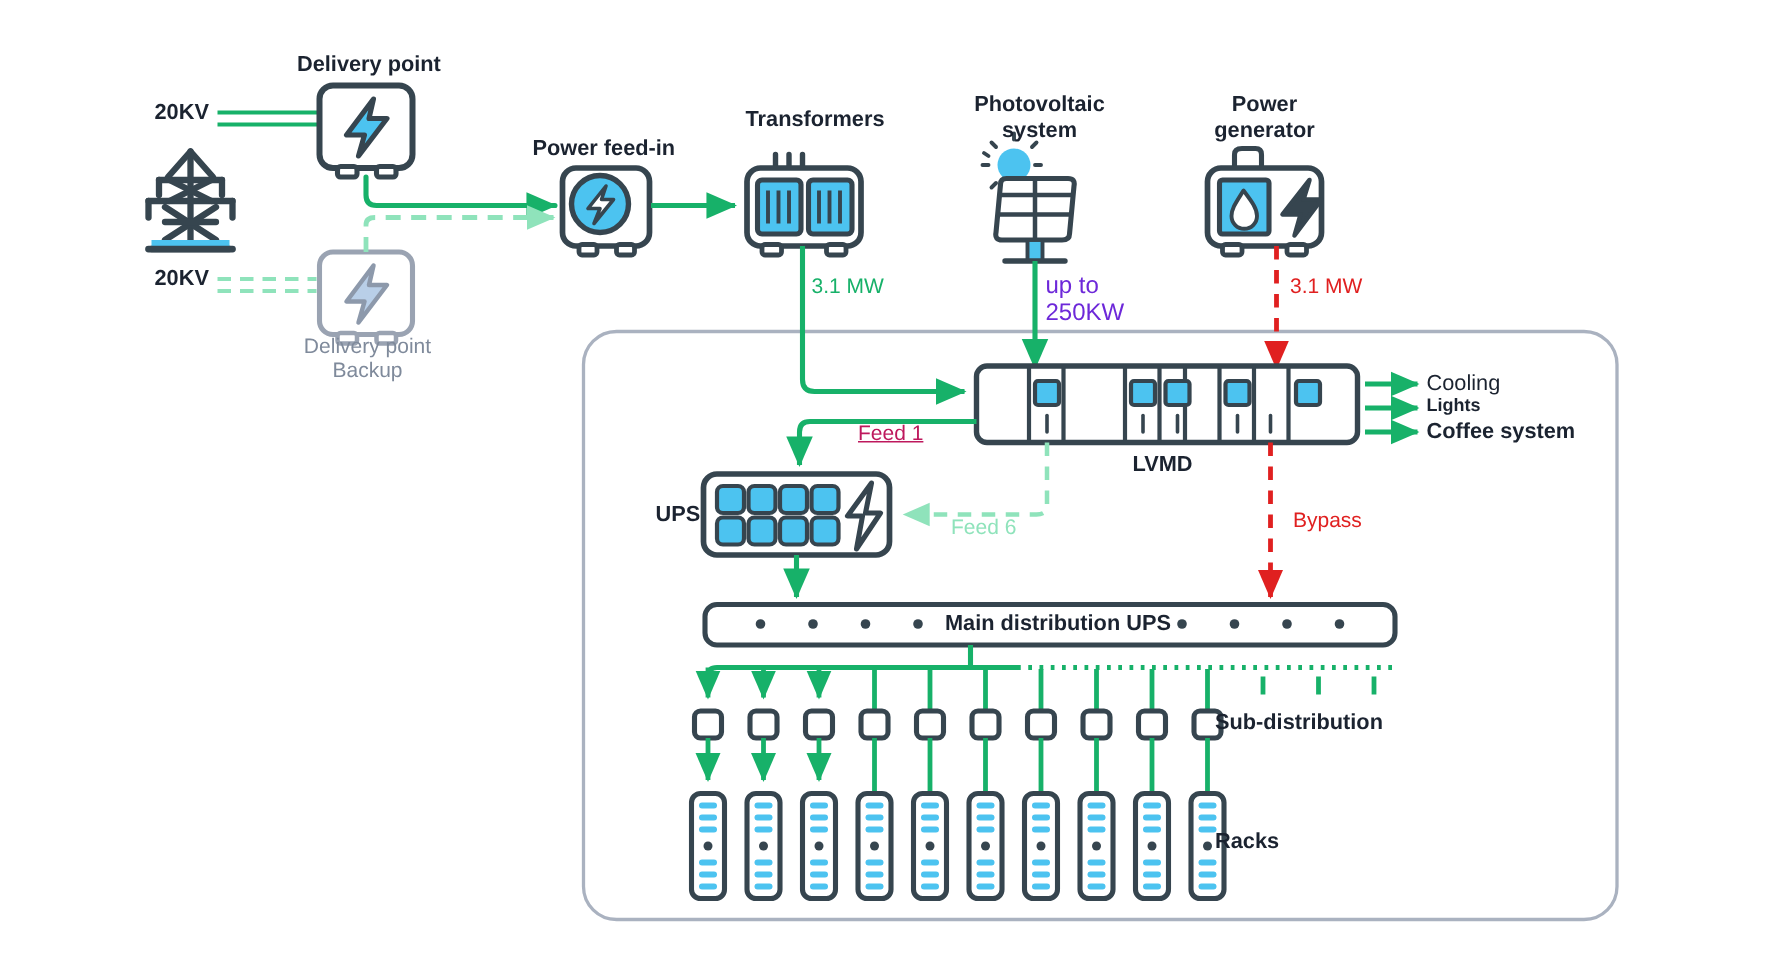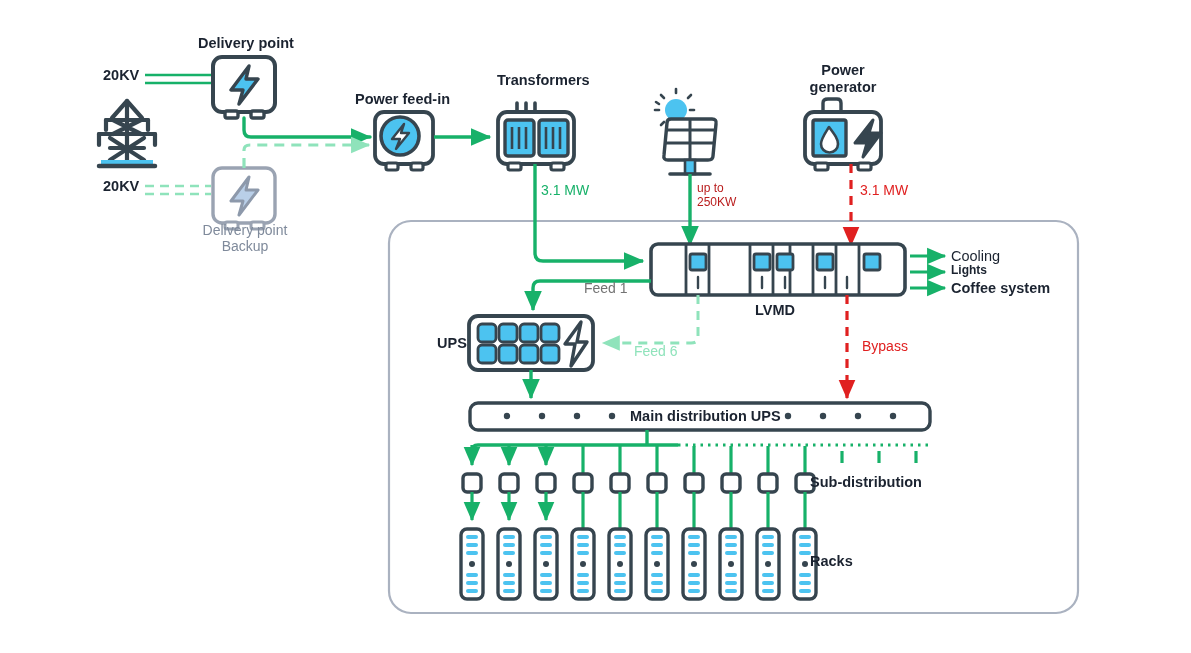--- a/index.html
+++ b/index.html
@@ -331,36 +331,38 @@
 
   <div class="lbl" style="left:198px;top:35px;font-size:14.5px;font-weight:bold;color:#1b2330;">Delivery point</div>
 
   <div class="lbl" style="left:197px;top:222px;font-size:14px;color:#7f8a9b;text-align:center;width:96px;">Delivery point
 Backup</div>
 
   <div class="lbl" style="left:355px;top:91px;font-size:14.5px;font-weight:bold;color:#1b2330;">Power feed-in</div>
 
   <div class="lbl" style="left:497px;top:72px;font-size:14.5px;font-weight:bold;color:#1b2330;">Transformers</div>
 
+  <div class="lbl" style="left:640px;top:62px;font-size:14.5px;font-weight:bold;color:#1b2330;text-align:center;width:106px;">Photovoltaic
+system</div>
 
   <div class="lbl" style="left:800px;top:62px;font-size:14.5px;font-weight:bold;color:#1b2330;text-align:center;width:86px;">Power
 generator</div>
 
   <div class="lbl" style="left:541px;top:182px;font-size:14px;color:#17b169;">3.1 MW</div>
 
-  <div class="lbl" style="left:697px;top:182px;font-size:12px;color:#b91c1c;">up to
+  <div class="lbl" style="left:697px;top:182px;font-size:16px;color:#6d28d9;">up to
 250KW</div>
 
   <div class="lbl" style="left:860px;top:182px;font-size:14px;color:#e02020;">3.1 MW</div>
 
   <div class="lbl" style="left:755px;top:302px;font-size:14.5px;font-weight:bold;color:#1b2330;">LVMD</div>
 
   <div class="lbl" style="left:437px;top:335px;font-size:14.5px;font-weight:bold;color:#1b2330;">UPS</div>
 
-  <div class="lbl" style="left:584px;top:280px;font-size:14px;color:#737373;">Feed 1</div>
+  <div class="lbl" style="left:572px;top:280px;font-size:14px;color:#be185d;text-decoration:underline;">Feed 1</div>
 
   <div class="lbl" style="left:634px;top:343px;font-size:14px;color:#8fe3bb;">Feed 6</div>
 
   <div class="lbl" style="left:862px;top:338px;font-size:14px;color:#e02020;">Bypass</div>
 
   <div class="lbl" style="left:951px;top:248px;font-size:14.5px;font-weight:normal;color:#1b2330;">Cooling</div>
 
   <div class="lbl" style="left:951px;top:264px;font-size:12px;font-weight:bold;color:#1b2330;">Lights</div>
 
   <div class="lbl" style="left:951px;top:280px;font-size:14.5px;font-weight:bold;color:#1b2330;">Coffee system</div>

